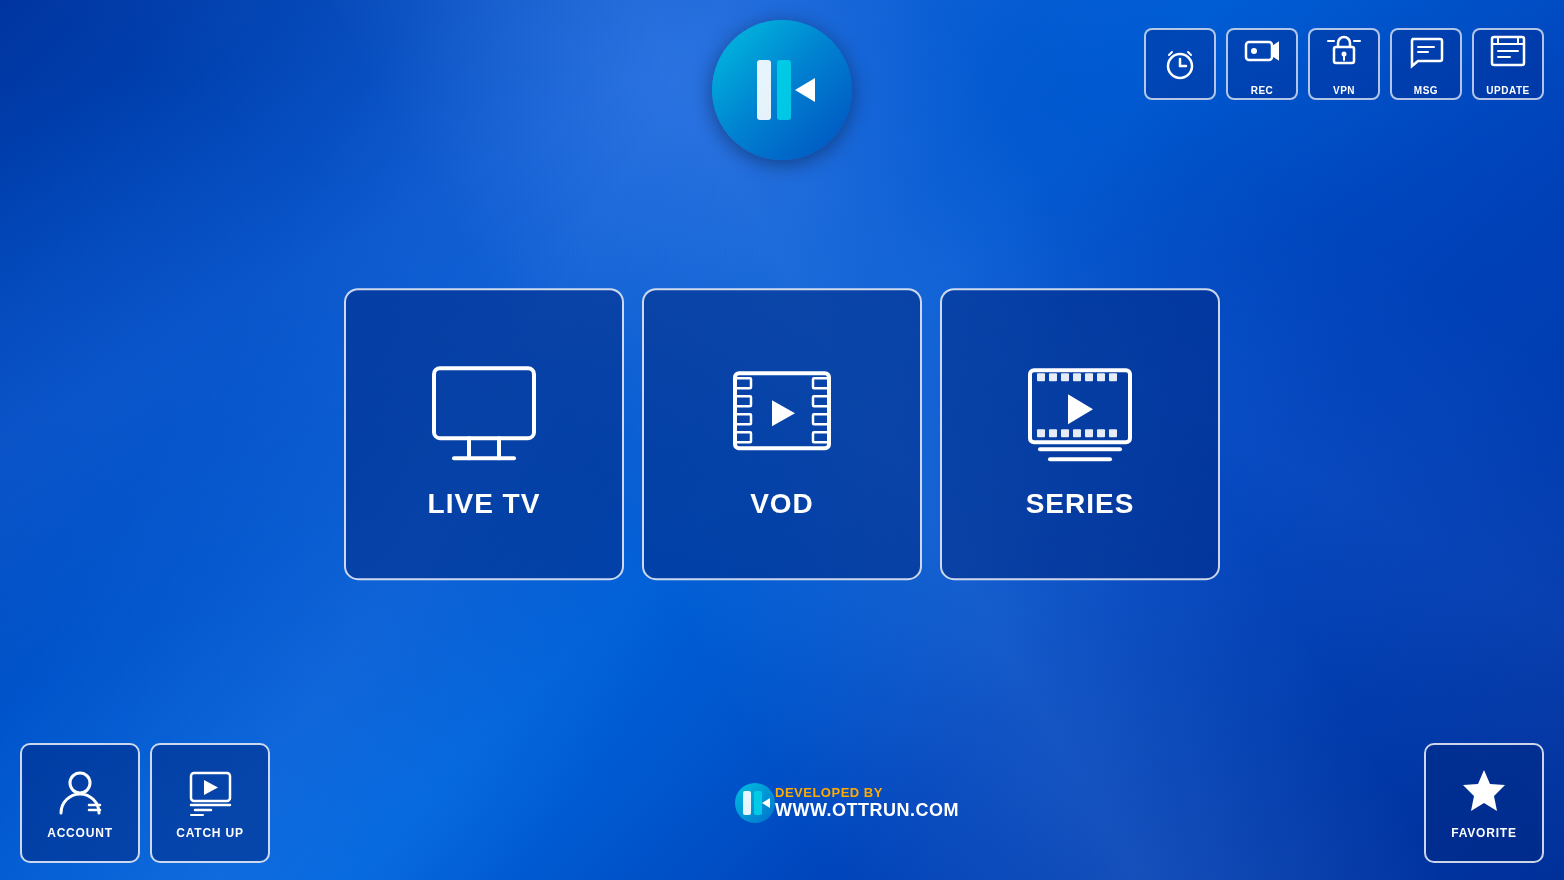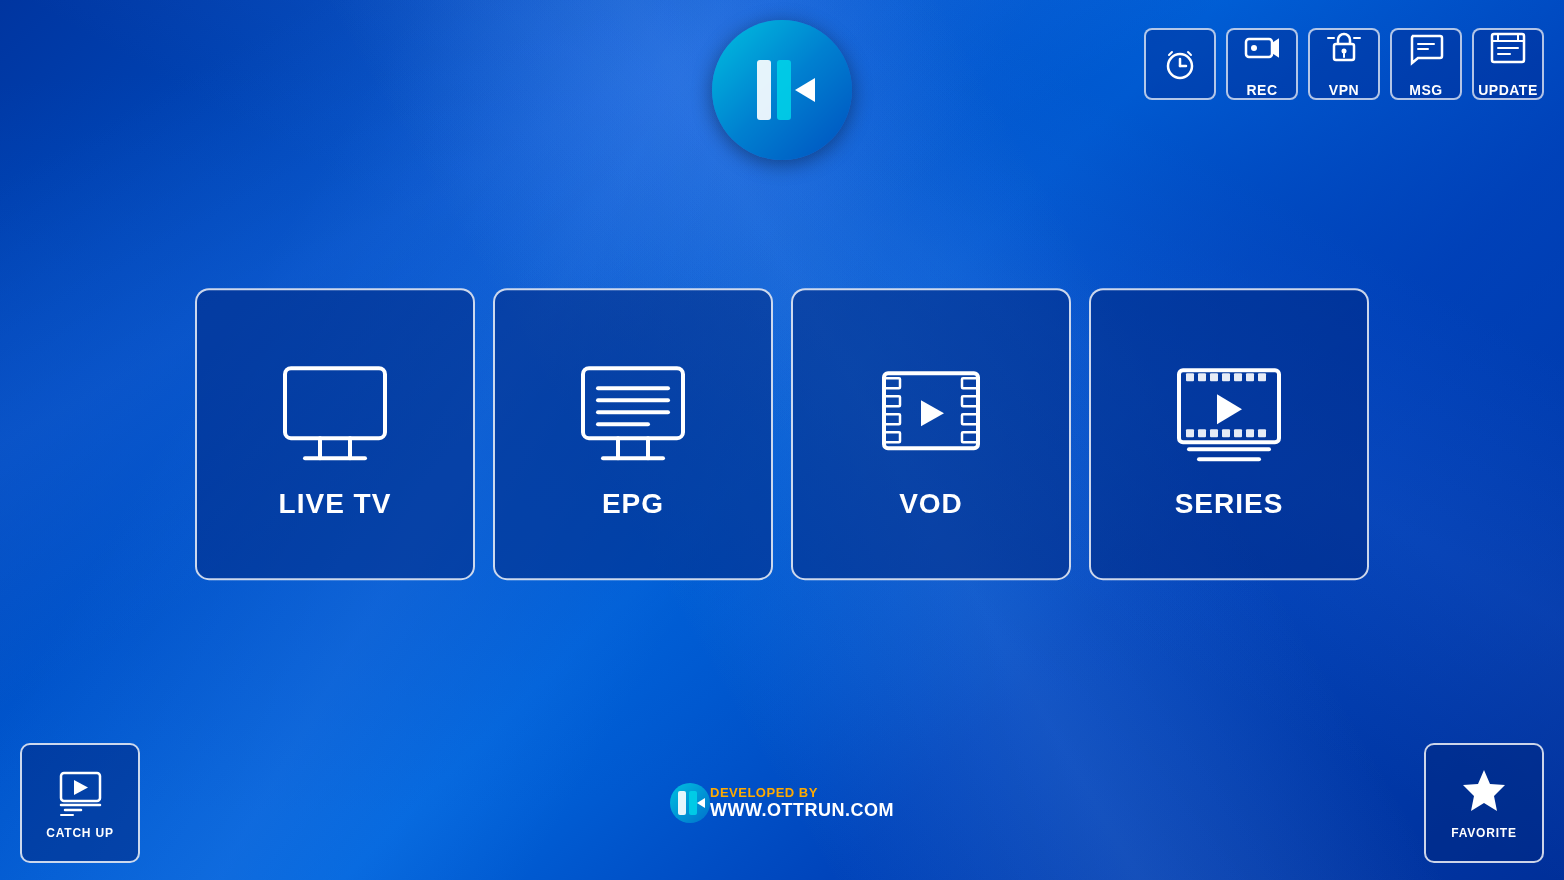--- a/index.html
+++ b/index.html
@@ -94,21 +94,21 @@
       cursor: pointer;
       background: rgba(0,40,140,0.4);
     }
 
     .top-icon-btn svg {
       width: 36px;
       height: 36px;
     }
 
     .top-icon-btn .icon-label {
-      font-size: 14px;
+      font-size: 10px;
       font-weight: bold;
       margin-top: 16px;
       letter-spacing: 0.5px;
     }
 
     
     .main-menu {
       position: absolute;
       top: 50%;
       left: 50%;
@@ -308,34 +308,20 @@
   <div class="menu-card">
     <svg viewBox="0 0 130 130" fill="none" xmlns="http://www.w3.org/2000/svg">
       <rect x="15" y="20" width="100" height="70" rx="6" stroke="white" stroke-width="4" fill="none"></rect>
       <line x1="50" y1="90" x2="50" y2="110" stroke="white" stroke-width="4" stroke-linecap="round"></line>
       <line x1="80" y1="90" x2="80" y2="110" stroke="white" stroke-width="4" stroke-linecap="round"></line>
       <line x1="35" y1="110" x2="95" y2="110" stroke="white" stroke-width="4" stroke-linecap="round"></line>
     </svg>
     <span class="card-label">LIVE TV</span>
   </div>
 
-  <div class="menu-card">
-    <svg viewBox="0 0 130 130" fill="none" xmlns="http://www.w3.org/2000/svg">
-
-      <rect x="15" y="20" width="100" height="70" rx="6" stroke="white" stroke-width="4" fill="none"></rect>
-      <line x1="30" y1="40" x2="100" y2="40" stroke="white" stroke-width="4" stroke-linecap="round"></line>
-      <line x1="30" y1="52" x2="100" y2="52" stroke="white" stroke-width="4" stroke-linecap="round"></line>
-      <line x1="30" y1="64" x2="100" y2="64" stroke="white" stroke-width="4" stroke-linecap="round"></line>
-      <line x1="30" y1="76" x2="80" y2="76" stroke="white" stroke-width="4" stroke-linecap="round"></line>
-      <line x1="50" y1="90" x2="50" y2="110" stroke="white" stroke-width="4" stroke-linecap="round"></line>
-      <line x1="80" y1="90" x2="80" y2="110" stroke="white" stroke-width="4" stroke-linecap="round"></line>
-      <line x1="35" y1="110" x2="95" y2="110" stroke="white" stroke-width="4" stroke-linecap="round"></line>
-    </svg>
-    <span class="card-label">EPG</span>
-  </div>
 
   <div class="menu-card">
     <svg viewBox="0 0 130 130" fill="none" xmlns="http://www.w3.org/2000/svg">
 
       <rect x="18" y="25" width="94" height="75" rx="4" stroke="white" stroke-width="4" fill="none"></rect>
 
       <rect x="18" y="30" width="16" height="10" rx="1" stroke="white" stroke-width="2.5" fill="none"></rect>
       <rect x="18" y="48" width="16" height="10" rx="1" stroke="white" stroke-width="2.5" fill="none"></rect>
       <rect x="18" y="66" width="16" height="10" rx="1" stroke="white" stroke-width="2.5" fill="none"></rect>
       <rect x="18" y="84" width="16" height="10" rx="1" stroke="white" stroke-width="2.5" fill="none"></rect>
@@ -377,20 +363,29 @@
       <line x1="35" y1="111" x2="95" y2="111" stroke="white" stroke-width="4" stroke-linecap="round"></line>
     </svg>
     <span class="card-label">SERIES</span>
   </div>
 </div>
 
 <div class="bottom-bar">
 
   <div class="bottom-left">
 
+    <div class="bottom-btn">
+      <svg viewBox="0 0 55 55" fill="none" xmlns="http://www.w3.org/2000/svg">
+        <circle cx="27" cy="18" r="10" stroke="white" stroke-width="3" fill="none"></circle>
+        <path d="M8 48c0-10.5 8.5-19 19-19s19 8.5 19 19" stroke="white" stroke-width="3" stroke-linecap="round" fill="none"></path>
+        <line x1="36" y1="40" x2="47" y2="40" stroke="white" stroke-width="2.5" stroke-linecap="round"></line>
+        <line x1="36" y1="45" x2="47" y2="45" stroke="white" stroke-width="2.5" stroke-linecap="round"></line>
+      </svg>
+      <span class="btn-label">ACCOUNT</span>
+    </div>
 
 
     <div class="bottom-btn">
       <svg viewBox="0 0 55 55" fill="none" xmlns="http://www.w3.org/2000/svg">
 
         <rect x="8" y="8" width="39" height="28" rx="3" stroke="white" stroke-width="2.5" fill="none"></rect>
         <polygon points="21,15 21,30 35,22.5" fill="white"></polygon>
 
         <line x1="8" y1="40" x2="47" y2="40" stroke="white" stroke-width="2.5" stroke-linecap="round"></line>
         <line x1="12" y1="45" x2="28" y2="45" stroke="white" stroke-width="2.5" stroke-linecap="round"></line>

